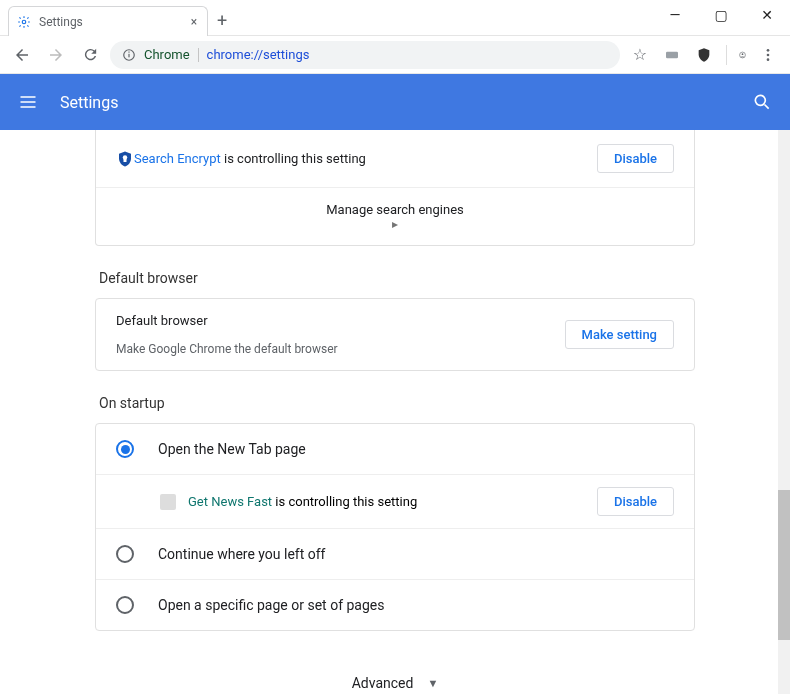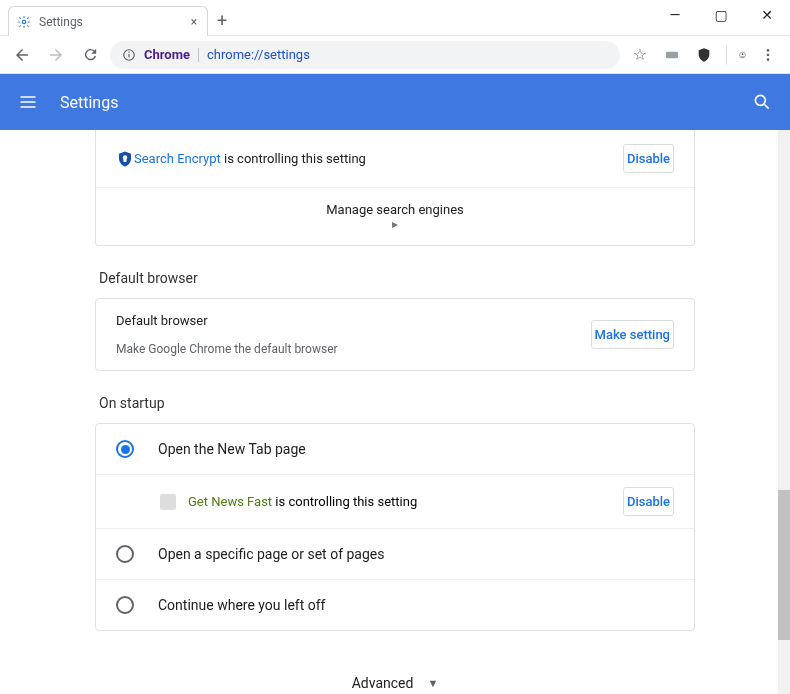--- a/index.html
+++ b/index.html
@@ -17,21 +17,21 @@
 .tab .close { width: 10px; height: 10px; display: flex; align-items: center; justify-content: center; color: #5f6368; font-size: 12px; }
 .newtab { width: 28px; height: 28px; margin-top: 6px; display: flex; align-items: center; justify-content: center; color: #5f6368; font-size: 18px; }
 .wincontrols { margin-left: auto; display: flex; }
 .wincontrols div { width: 46px; height: 30px; display: flex; align-items: center; justify-content: center; color: #222; font-size: 14px; }
 
 
 .addrbar { height: 38px; background: #fff; display: flex; align-items: center; padding: 0 8px; gap: 6px; border-bottom: 1px solid #e8e8e8; position: relative; z-index: 2; }
 .addrbar .navbtn { width: 28px; height: 28px; display: flex; align-items: center; justify-content: center; color: #5f6368; border-radius: 50%; }
 .addrbar .navbtn.disabled { color: #bcbcbc; }
 .omnibox { flex: 1; height: 28px; background: #f1f3f4; border-radius: 14px; display: flex; align-items: center; padding: 0 12px; gap: 8px; font-size: 13px; color: #5f6368; }
-.omnibox .chromelabel { color: #4c1d95; font-weight: bold; }
+.omnibox .chromelabel { color: #14532d; }
 .omnibox .sep { width: 1px; height: 14px; background: #c4c4c4; }
 .omnibox .url { color: #1d4ed8; }
 .rightctrls { display: flex; align-items: center; gap: 12px; padding: 0 4px; }
 .rightctrls .ico { width: 20px; height: 20px; display: flex; align-items: center; justify-content: center; color: #5f6368; }
 
 
 .settingsbar { height: 56px; background: #3f78e1; display: flex; align-items: center; padding: 0 18px; gap: 22px; position: relative; z-index: 2; }
 .settingsbar .ham { width: 20px; height: 20px; }
 .settingsbar .title { color: #fff; font-size: 16px; font-weight: 400; flex: 1; }
 .settingsbar .search { width: 20px; height: 20px; }
@@ -47,31 +47,31 @@
 .card .row { padding: 14px 20px; display: flex; align-items: center; font-size: 13px; color: #202124; }
 .card .row + .row { border-top: 1px solid #eee; flex-direction: column; }
 .row.truncated-top { border-top: none; }
 .card.truncated { border-top: none; border-radius: 0 0 4px 4px; }
 .row .rowtext { flex: 1; }
 .row .linktext { color: #1a73e8; }
 .row .chev { color: #757575; font-size: 12px; }
 
 .section-title { font-size: 14px; color: #333; margin: 22px 0 12px 4px; font-weight: 400; }
 
-.btn-outline { border: 1px solid #dadce0; background: #fff; color: #1a73e8; font-size: 13px; padding: 6px 3px; border-radius: 3px; font-weight: 500; cursor: pointer; margin-left: 40px; }
+.btn-outline { border: 1px solid #dadce0; background: #fff; color: #1a73e8; font-size: 13px; padding: 6px 16px; border-radius: 3px; font-weight: 500; cursor: pointer; margin-left: 40px; }
 
 .radio { width: 18px; height: 18px; border: 2px solid #5f6368; border-radius: 50%; display: inline-flex; align-items: center; justify-content: center; flex-shrink: 0; }
 .radio.selected { border-color: #1a73e8; }
 .radio.selected::after { content: ""; width: 9px; height: 9px; background: #1a73e8; border-radius: 50%; }
 
 .radio-row { padding: 16px 20px; display: flex; align-items: center; gap: 24px; font-size: 14px; color: #202124; }
 .radio-row + .radio-row, .notice-row + .radio-row { border-top: 1px solid #eee; }
 .notice-row { padding: 12px 20px 12px 64px; display: flex; align-items: center; gap: 12px; border-top: 1px solid #eee; }
 .notice-row .notice-text { font-size: 13px; flex: 1; }
-.notice-row .notice-text .linktext { color: #4d7c0f; }
+.notice-row .notice-text .linktext { color: #0f766e; }
 .notice-row .eicon { width: 16px; height: 16px; background: #ddd; border-radius: 2px; flex-shrink: 0; }
 
 .subtitle { font-size: 12px; color: #5f6368; margin-top: 14px; }
 
 .advanced { display: flex; align-items: center; justify-content: center; gap: 14px; padding: 20px 0 40px; font-size: 14px; color: #202124; }
 .advanced .chev { color: #5f6368; font-size: 11px; }
 
 .shield-icon { width: 18px; height: 18px; flex-shrink: 0; }
 </style>
 </head>
@@ -204,25 +204,25 @@
       </div>
       <div class="notice-row">
         <span class="eicon"></span>
         <div class="notice-text">
           <span class="linktext">Get News Fast</span><span> is controlling this setting</span>
         </div>
         <button class="btn-outline">Disable</button>
       </div>
       <div class="radio-row">
         <span class="radio"></span>
-        <span>Open a specific page or set of pages</span>
+        <span>Continue where you left off</span>
       </div>
       <div class="radio-row">
         <span class="radio"></span>
-        <span>Continue where you left off</span>
+        <span>Open a specific page or set of pages</span>
       </div>
     </div>
 
     <div class="advanced">
       <span>Advanced</span>
       <span class="chev">▼</span>
     </div>
 
   </div>
 

